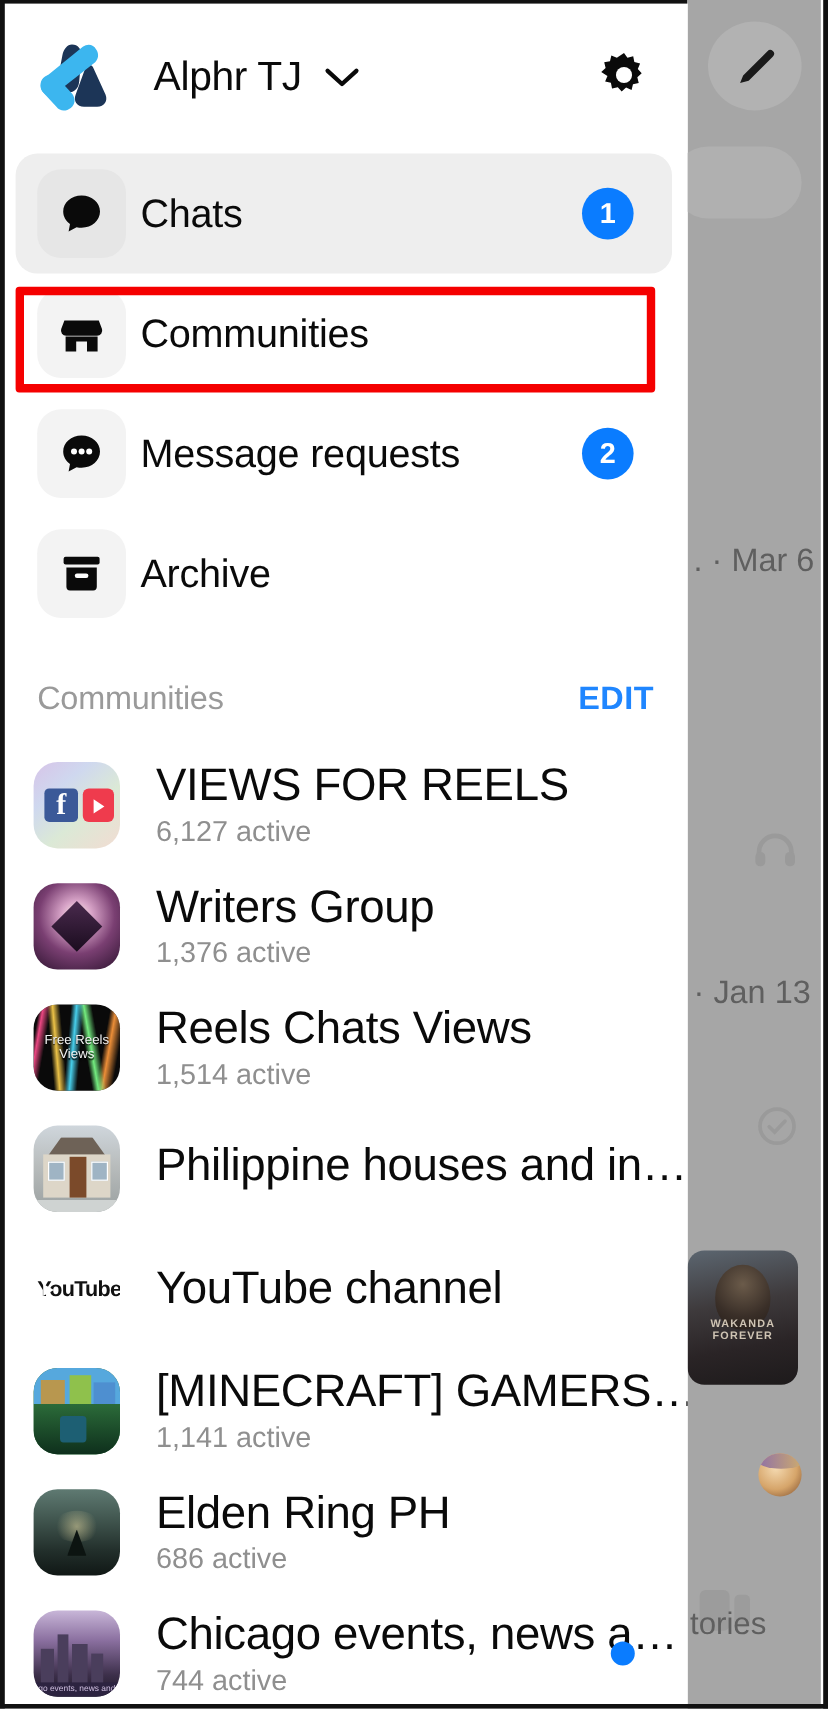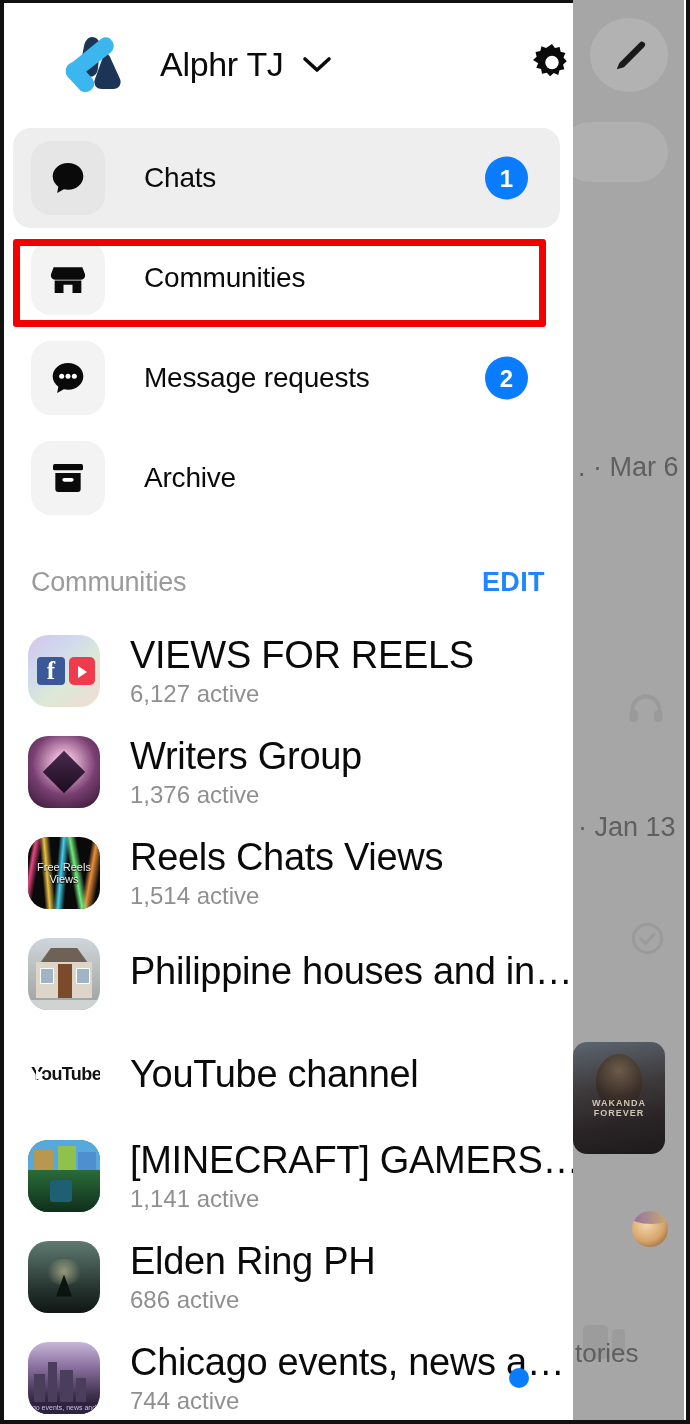--- a/index.html
+++ b/index.html
@@ -90,21 +90,21 @@
   .drawer-border-bottom{
     position:absolute; left:0; bottom:0; width:690px; height:4px; background:#111; z-index:30;
   }
   .drawer-border-right-outer{
     position:absolute; left:686px; top:0; width:4px; height:1424px; background:#111; z-index:30;
   }
 
   
   .drawer-header{
     position:absolute; left:0; top:3px; width:573px; height:122px;
-    display:flex; align-items:center; padding:0 30px 0 26px;margin-left:32px;
+    display:flex; align-items:center; padding:0 30px 0 26px;
   }
   .logo{ width:72px; height:66px; flex:0 0 auto; position:relative; }
   .acct-name{
     font-size:34px; color:#0a0a0a; margin-left:30px; letter-spacing:-0.3px;
     white-space:nowrap;
   }
   .chev{ margin-left:18px; width:30px; height:18px; flex:0 0 auto; }
   .gear{ margin-left:auto; width:46px; height:46px; flex:0 0 auto; }
 
   
@@ -113,21 +113,21 @@
     position:relative; height:100px; margin:0 13px; border-radius:18px;
     display:flex; align-items:center; padding-left:18px;
   }
   .nav-row.active{ background:#eeeeee; }
   .nav-icon-wrap{
     width:74px; height:74px; border-radius:20px; background:#f3f3f3;
     display:flex; align-items:center; justify-content:center; flex:0 0 auto;
   }
   .nav-row.active .nav-icon-wrap{ background:#e6e6e6; }
   .nav-label{
-    font-size:28px; color:#0a0a0a; margin-left:39px; letter-spacing:-0.2px;
+    font-size:33px; color:#0a0a0a; margin-left:12px; letter-spacing:-0.2px;
   }
   .badge{
     position:absolute; right:32px; top:50%; transform:translateY(-50%);
     min-width:43px; height:43px; padding:0 6px; border-radius:22px;
     background:#0a7cff; color:#fff; font-size:24px; font-weight:bold;
     display:flex; align-items:center; justify-content:center;
   }
 
   
   #highlight-box{

